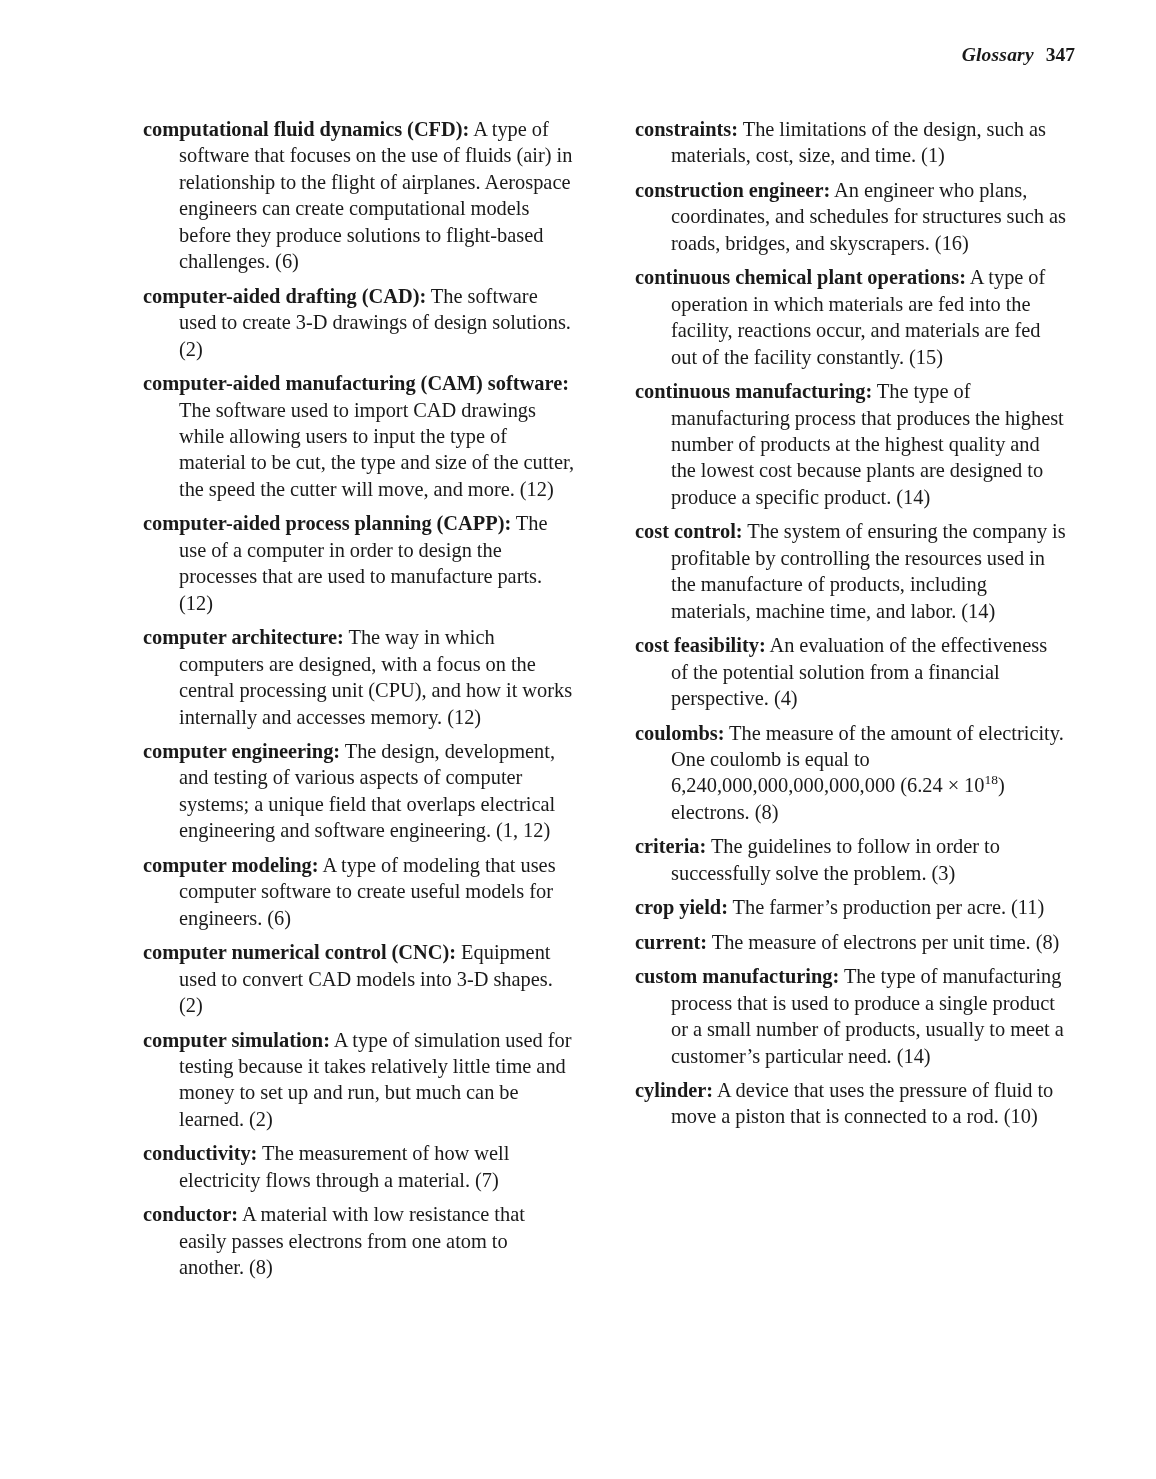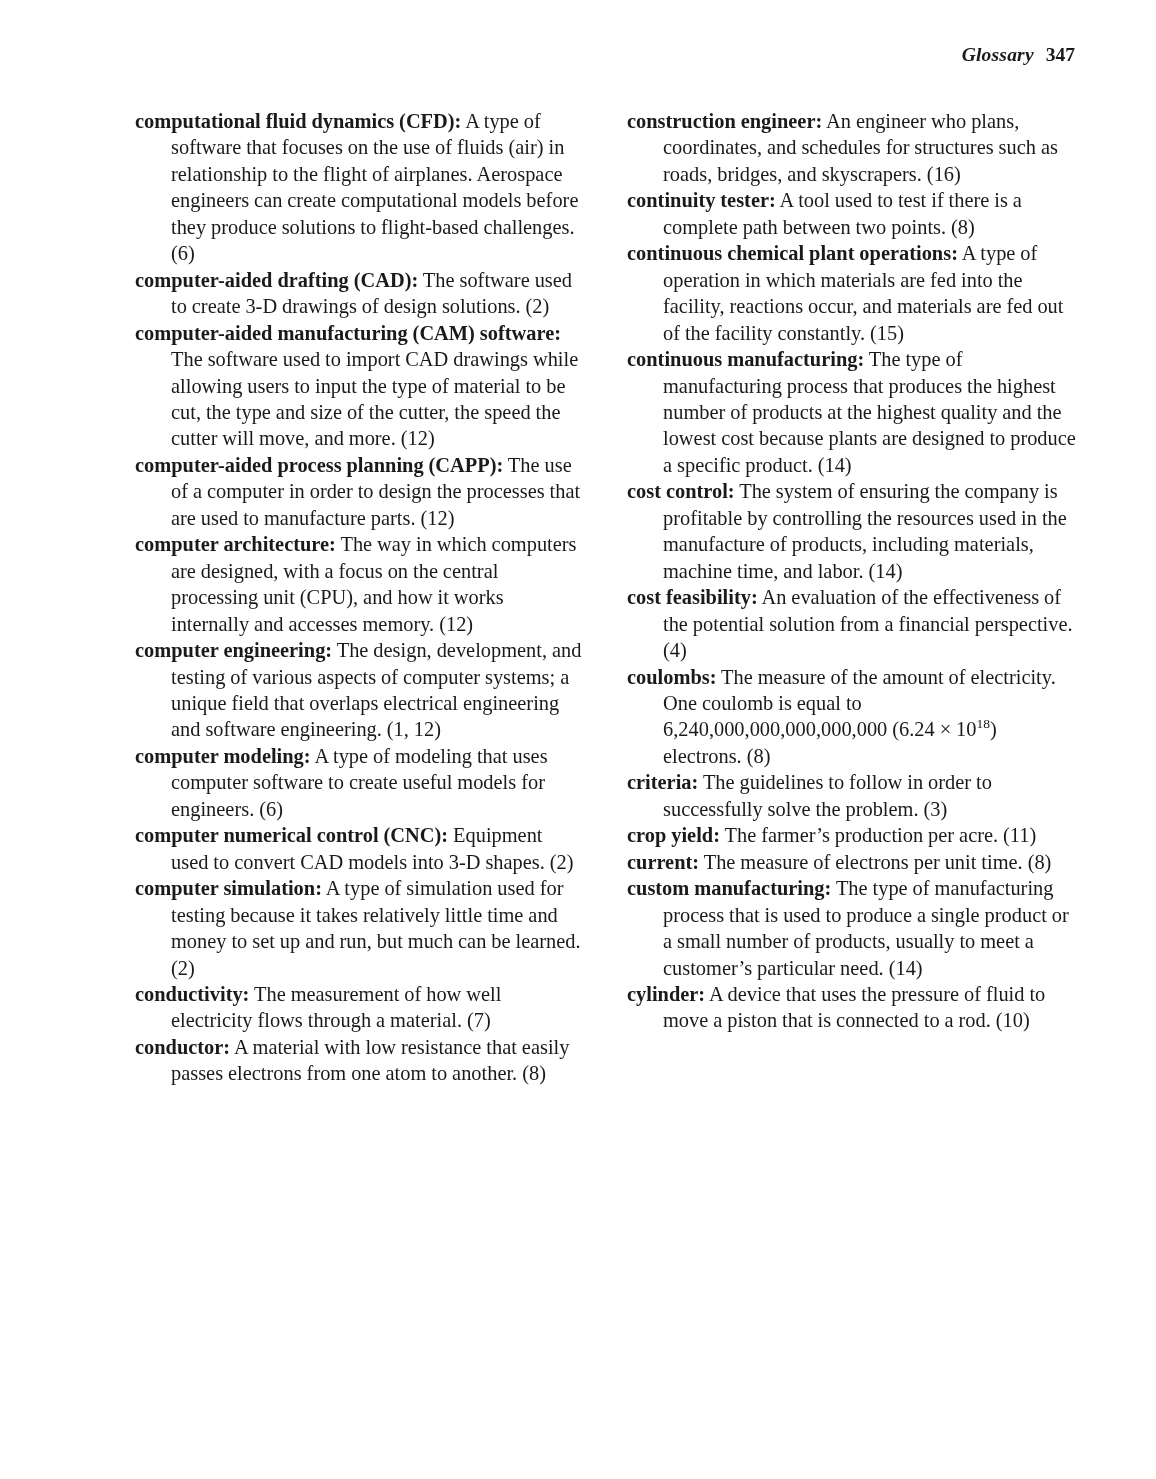--- a/index.html
+++ b/index.html
@@ -56,21 +56,21 @@
   .column {
     width: 449px;
   }
 
   .entry {
     font-size: 20.4px;
     line-height: 26.45px;
     text-align: left;
     padding-left: 36px;
     text-indent: -36px;
-    margin: 0;
+    margin: 8px;
     hyphens: none;
     word-spacing: -0.15px;
     -webkit-font-smoothing: antialiased;
   }
 
   .entry .term {
     font-weight: bold;
   }
 
   sup {
@@ -96,22 +96,22 @@
         <p class="entry"><span class="term">computer-aided process planning (CAPP):</span><span class="definition"> The use of a computer in order to design the processes that are used to manufacture parts. (12)</span></p>
         <p class="entry"><span class="term">computer architecture:</span><span class="definition"> The way in which computers are designed, with a focus on the central processing unit (CPU), and how it works internally and accesses memory. (12)</span></p>
         <p class="entry"><span class="term">computer engineering:</span><span class="definition"> The design, development, and testing of various aspects of computer systems; a unique field that overlaps electrical engineering and software engineering. (1, 12)</span></p>
         <p class="entry"><span class="term">computer modeling:</span><span class="definition"> A type of modeling that uses computer software to create useful models for engineers. (6)</span></p>
         <p class="entry"><span class="term">computer numerical control (CNC):</span><span class="definition"> Equipment used to convert CAD models into 3-D shapes. (2)</span></p>
         <p class="entry"><span class="term">computer simulation:</span><span class="definition"> A type of simulation used for testing because it takes relatively little time and money to set up and run, but much can be learned. (2)</span></p>
         <p class="entry"><span class="term">conductivity:</span><span class="definition"> The measurement of how well electricity flows through a material. (7)</span></p>
         <p class="entry"><span class="term">conductor:</span><span class="definition"> A material with low resistance that easily passes electrons from one atom to another. (8)</span></p>
       </div>
     <div class="column">
+        <p class="entry"><span class="term">constraints:</span><span class="definition"> The limitations of the design, such as materials, cost, size, and time. (1)</span></p>
         <p class="entry"><span class="term">construction engineer:</span><span class="definition"> An engineer who plans, coordinates, and schedules for structures such as roads, bridges, and skyscrapers. (16)</span></p>
-        <p class="entry"><span class="term">continuity tester:</span><span class="definition"> A tool used to test if there is a complete path between two points. (8)</span></p>
         <p class="entry"><span class="term">continuous chemical plant operations:</span><span class="definition"> A type of operation in which materials are fed into the facility, reactions occur, and materials are fed out of the facility constantly. (15)</span></p>
         <p class="entry"><span class="term">continuous manufacturing:</span><span class="definition"> The type of manufacturing process that produces the highest number of products at the highest quality and the lowest cost because plants are designed to produce a specific product. (14)</span></p>
         <p class="entry"><span class="term">cost control:</span><span class="definition"> The system of ensuring the company is profitable by controlling the resources used in the manufacture of products, including materials, machine time, and labor. (14)</span></p>
         <p class="entry"><span class="term">cost feasibility:</span><span class="definition"> An evaluation of the effectiveness of the potential solution from a financial perspective. (4)</span></p>
         <p class="entry"><span class="term">coulombs:</span><span class="definition"> The measure of the amount of electricity. One coulomb is equal to 6,240,000,000,000,000,000 (6.24 × 10<sup>18</sup>) electrons. (8)</span></p>
         <p class="entry"><span class="term">criteria:</span><span class="definition"> The guidelines to follow in order to successfully solve the problem. (3)</span></p>
         <p class="entry"><span class="term">crop yield:</span><span class="definition"> The farmer’s production per acre. (11)</span></p>
         <p class="entry"><span class="term">current:</span><span class="definition"> The measure of electrons per unit time. (8)</span></p>
         <p class="entry"><span class="term">custom manufacturing:</span><span class="definition"> The type of manufacturing process that is used to produce a single product or a small number of products, usually to meet a customer’s particular need. (14)</span></p>
         <p class="entry"><span class="term">cylinder:</span><span class="definition"> A device that uses the pressure of fluid to move a piston that is connected to a rod. (10)</span></p>

